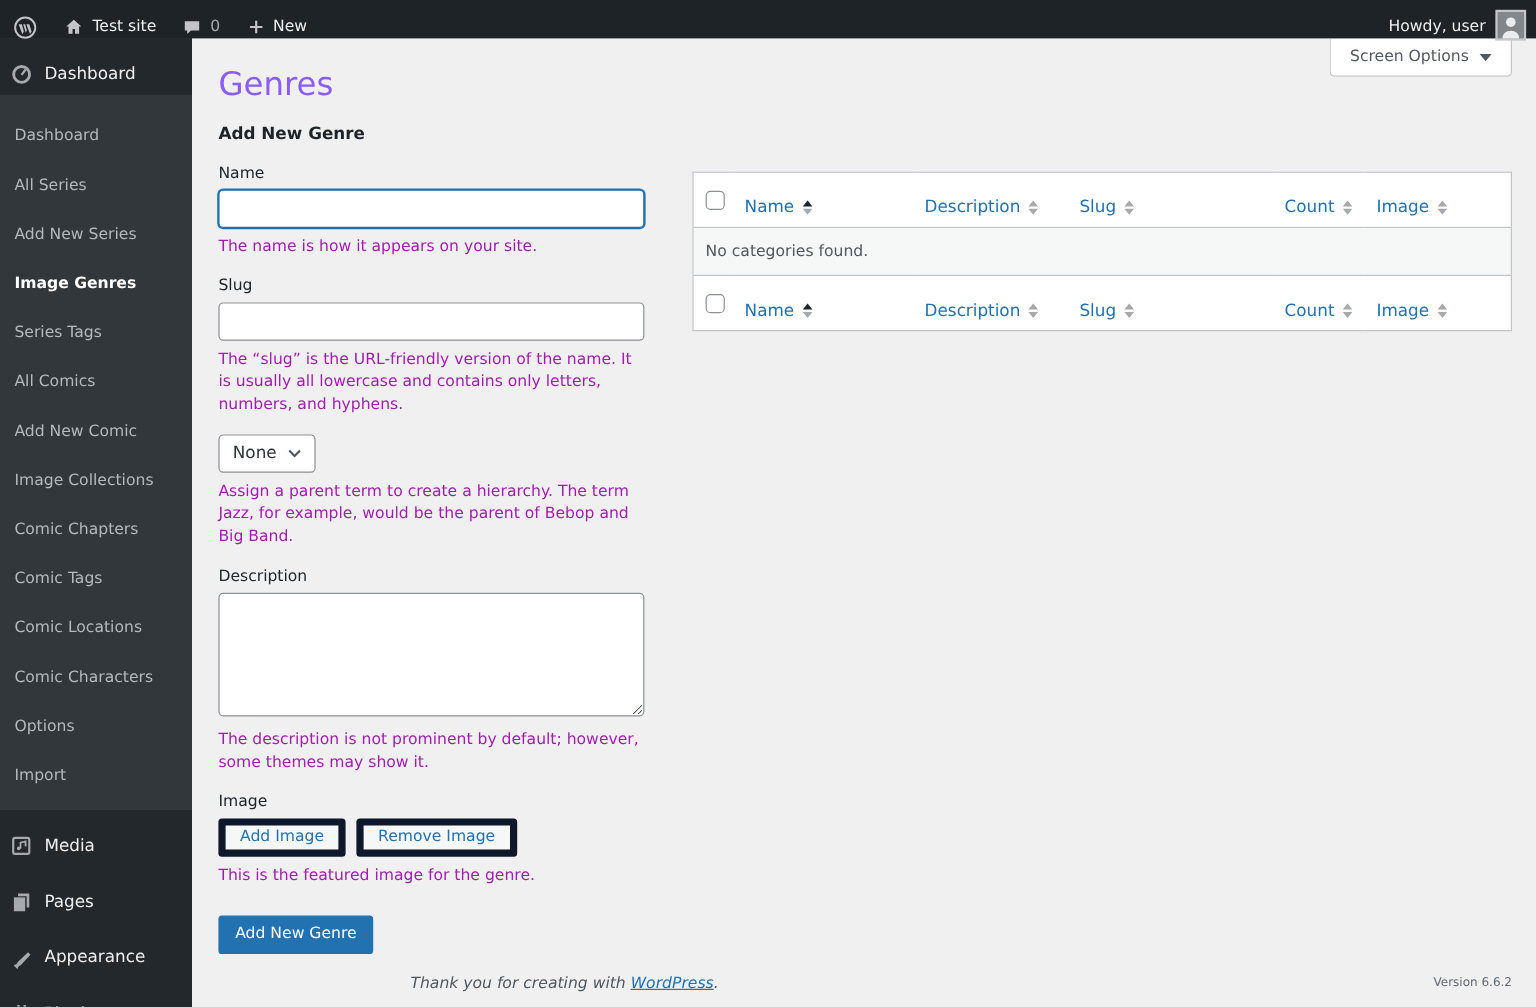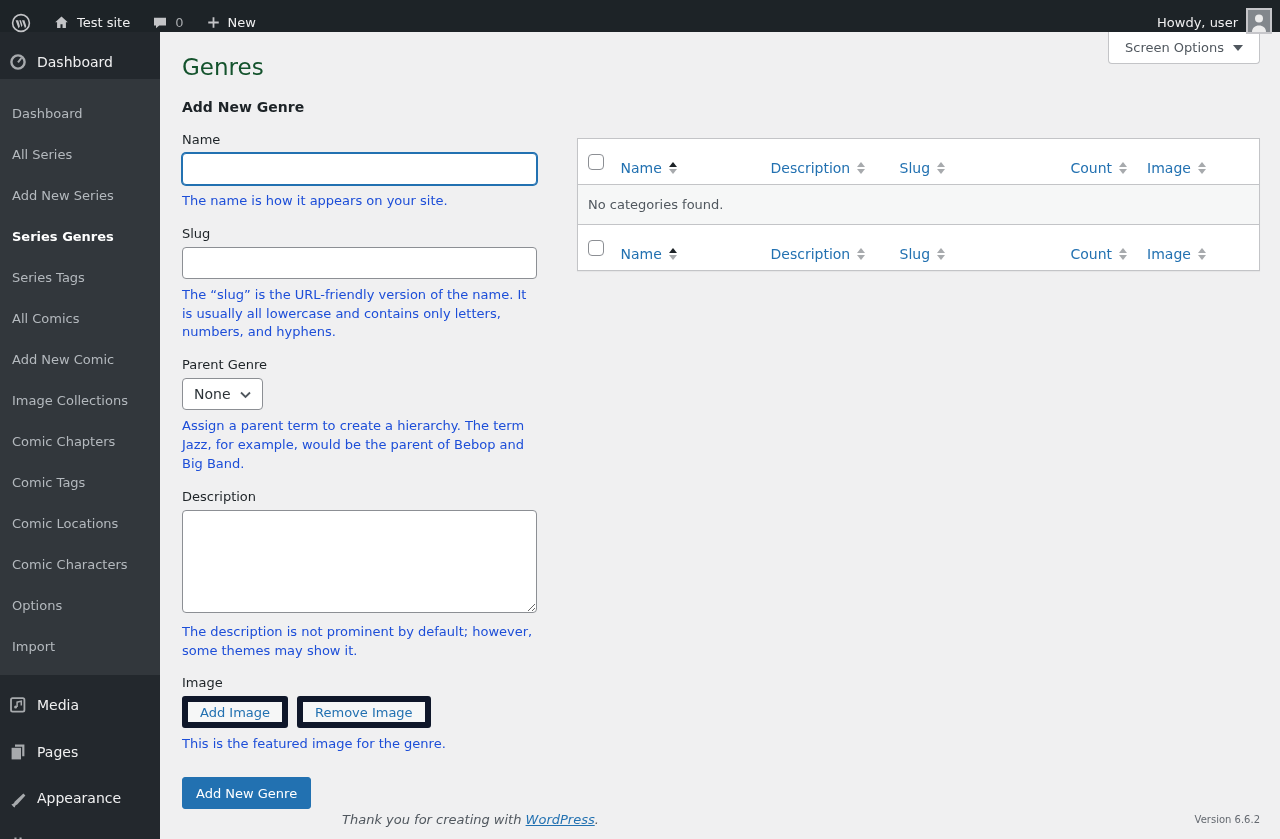--- a/index.html
+++ b/index.html
@@ -61,36 +61,36 @@
   .screen-options {
     position:absolute; top:0; right:20px; background:#fff;
     border:1px solid #c3c4c7; border-top:none; border-radius:0 0 4px 4px;
     padding:8px 16px; color:#50575e; font-size:13px; cursor:pointer;
     display:flex; align-items:center; gap:9px;
   }
   .caret-down { width:0; height:0; border-left:5px solid transparent;
     border-right:5px solid transparent; border-top:6px solid #50575e; }
 
   .wrap { padding:21px 20px 0 22px; }
-  .page-title { font-size:23px; font-weight:400; color:#14532d; line-height:1.3; }
+  .page-title { font-size:27px; font-weight:400; color:#8b5cf6; line-height:1.3; }
   .sub-title { font-size:14px; font-weight:700; color:#1d2327; margin-top:16px; }
 
   .columns { display:flex; align-items:flex-start; margin-top:17px;justify-content:space-between; }
   .form-col { width:355px; flex:none; }
   .table-col { flex:1; min-width:0; margin-left:40px; }
 
   
   .field { margin-bottom:15px; }
   .field label { display:block; margin-bottom:6px; color:#1d2327; font-size:13px; }
   .text-input {
     width:100%; height:32px; padding:0 8px; font:inherit; color:#2c3338;
     background:#fff; border:1px solid #8c8f94; border-radius:4px;
   }
   .text-input.focused { border-color:#2271b1; box-shadow:0 0 0 1px #2271b1; outline:none; }
-  .help { color:#1d4ed8; font-size:13px; line-height:1.45; margin-top:7px; }
+  .help { color:#a21caf; font-size:13px; line-height:1.45; margin-top:7px; }
   .select-box {
     display:inline-flex; align-items:center; gap:9px; height:32px; padding:0 11px;
     background:#fff; border:1px solid #8c8f94; border-radius:4px; color:#2c3338;
     font-size:14px; cursor:pointer;
   }
   .textarea {
     width:100%; height:103px; padding:6px 8px; font:inherit; color:#2c3338;
     background:#fff; border:1px solid #8c8f94; border-radius:4px; resize:both;
   }
   .btn-row { display:flex; gap:9px; }
@@ -202,21 +202,21 @@
       </svg>
     </span>
     <span>Dashboard</span>
   </a>
 
 
   <div class="submenu">
     <a>Dashboard</a>
     <a>All Series</a>
     <a>Add New Series</a>
-    <a class="current">Series Genres</a>
+    <a class="current">Image Genres</a>
     <a>Series Tags</a>
     <a>All Comics</a>
     <a>Add New Comic</a>
     <a>Image Collections</a>
     <a>Comic Chapters</a>
     <a>Comic Tags</a>
     <a>Comic Locations</a>
     <a>Comic Characters</a>
     <a>Options</a>
     <a>Import</a>
@@ -309,21 +309,20 @@
           <p class="help">The name is how it appears on your site.</p>
         </div>
 
         <div class="field">
           <label>Slug</label>
           <input class="text-input" type="text" value="" style="">
           <p class="help">The “slug” is the URL-friendly version of the name. It is usually all lowercase and contains only letters, numbers, and hyphens.</p>
         </div>
 
         <div class="field">
-          <label>Parent Genre</label>
           <div class="select-box">
             <span>None</span>
             <span>
               <svg width="11" height="8" viewBox="0 0 11 8">
                 <path d="M1 1.5 5.5 6 10 1.5" stroke="#50575e" stroke-width="1.8" fill="none"></path>
               </svg>
             </span>
           </div>
           <p class="help">Assign a parent term to create a hierarchy. The term Jazz, for example, would be the parent of Bebop and Big Band.</p>
         </div>

